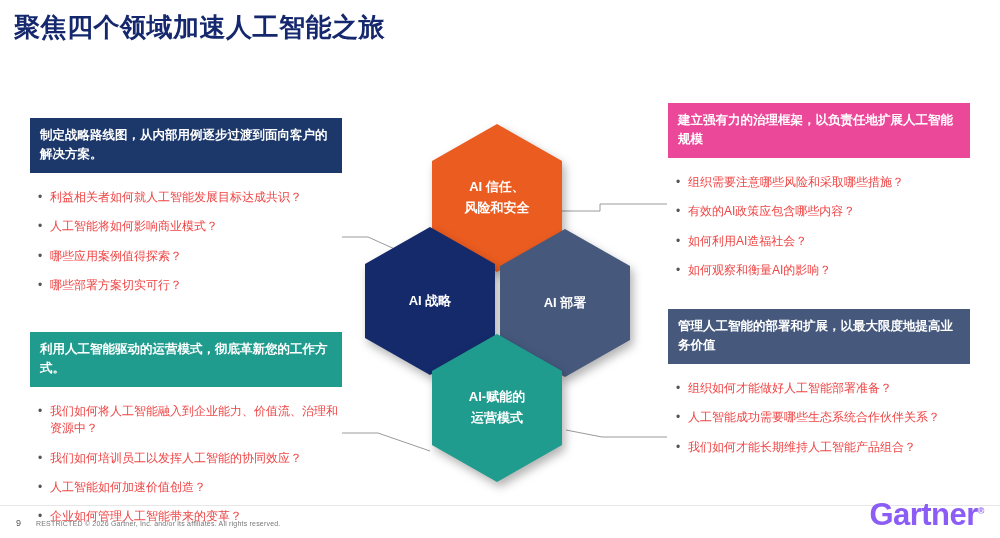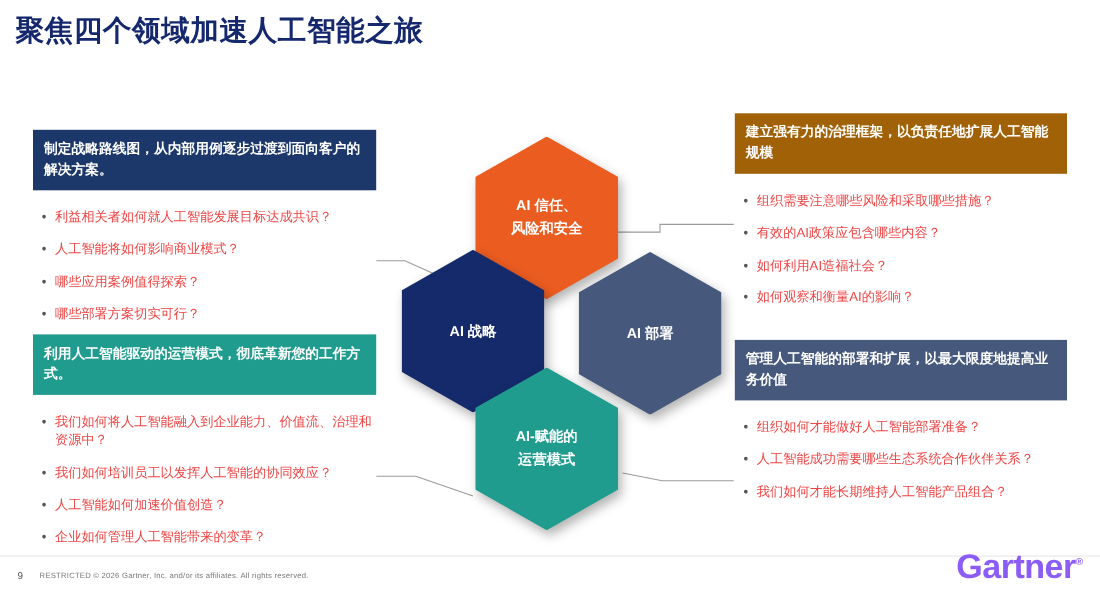--- a/index.html
+++ b/index.html
@@ -8,32 +8,32 @@
   .slide { position:relative; width:1000px; height:538px; background:#ffffff; overflow:hidden; }
 
   .title { position:absolute; left:14px; top:10px; font-size:26px; font-weight:bold; color:#15286D; letter-spacing:0.5px; }
 
   .connectors { position:absolute; left:0; top:0; }
   .connectors polyline { fill:none; stroke:#9a9a9a; stroke-width:1; }
 
   .panel { position:absolute; background:#ffffff; }
   .panel-tl { left:30px; top:118px; width:312px; }
   .panel-tr { left:668px; top:103px; width:302px; }
-  .panel-bl { left:30px; top:304px; width:312px; }
+  .panel-bl { left:30px; top:332px; width:312px; }
   .panel-br { left:668px; top:309px; width:302px; }
 
   .panel-header { color:#ffffff; font-weight:bold; font-size:12.5px; line-height:1.55; padding:8px 10px; }
   .panel ul { list-style:none; padding:16px 2px 0 6px; }
   .panel li { position:relative; padding-left:14px; font-size:12px; color:#ef4444; line-height:1.45; margin-bottom:12px; }
   .panel li::before { content:"\2022"; position:absolute; left:2px; top:0; color:#555555; }
 
   .hex { position:absolute; width:130px; height:148px; filter:drop-shadow(3px 5px 5px rgba(0,0,0,0.30)); }
   .hex-top    { left:432px; top:124px; }
   .hex-left   { left:365px; top:227px; }
-  .hex-right  { left:526px; top:229px; }
+  .hex-right  { left:500px; top:229px; }
   .hex-bottom { left:432px; top:334px; }
   .hex-inner { width:100%; height:100%;
     clip-path:polygon(50% 0%,100% 25%,100% 75%,50% 100%,0% 75%,0% 25%);
     display:flex; align-items:center; justify-content:center; text-align:center; }
   .hex-label { color:#ffffff; font-weight:bold; font-size:13px; line-height:1.6;
     text-underline-offset:2px; cursor:pointer; }
 
   .footer-rule { position:absolute; left:0px; right:0px; top:505px; border-top:1px solid #e7e7e7; }
   .page-num { position:absolute; left:16px; top:518px; font-size:9px; color:#555555; }
   .restricted { position:absolute; left:36px; top:520px; font-size:7px; color:#777777; letter-spacing:0.2px; }
@@ -58,21 +58,21 @@
     <div class="panel-header" style="background-color: rgb(28, 56, 107);">制定战略路线图，从内部用例逐步过渡到面向客户的解决方案。</div>
     <ul>
       <li>利益相关者如何就人工智能发展目标达成共识？</li>
       <li>人工智能将如何影响商业模式？</li>
       <li>哪些应用案例值得探索？</li>
       <li>哪些部署方案切实可行？</li>
     </ul>
   </div>
 
   <div class="panel panel-tr">
-    <div class="panel-header" style="background-color: #a16207;">建立强有力的治理框架，以负责任地扩展人工智能规模</div>
+    <div class="panel-header" style="background-color: #ec4899;">建立强有力的治理框架，以负责任地扩展人工智能规模</div>
     <ul>
       <li>组织需要注意哪些风险和采取哪些措施？</li>
       <li>有效的AI政策应包含哪些内容？</li>
       <li>如何利用AI造福社会？</li>
       <li>如何观察和衡量AI的影响？</li>
     </ul>
   </div>
 
   <div class="panel panel-bl">
     <div class="panel-header" style="background-color: rgb(31, 156, 142);">利用人工智能驱动的运营模式，彻底革新您的工作方式。</div>

